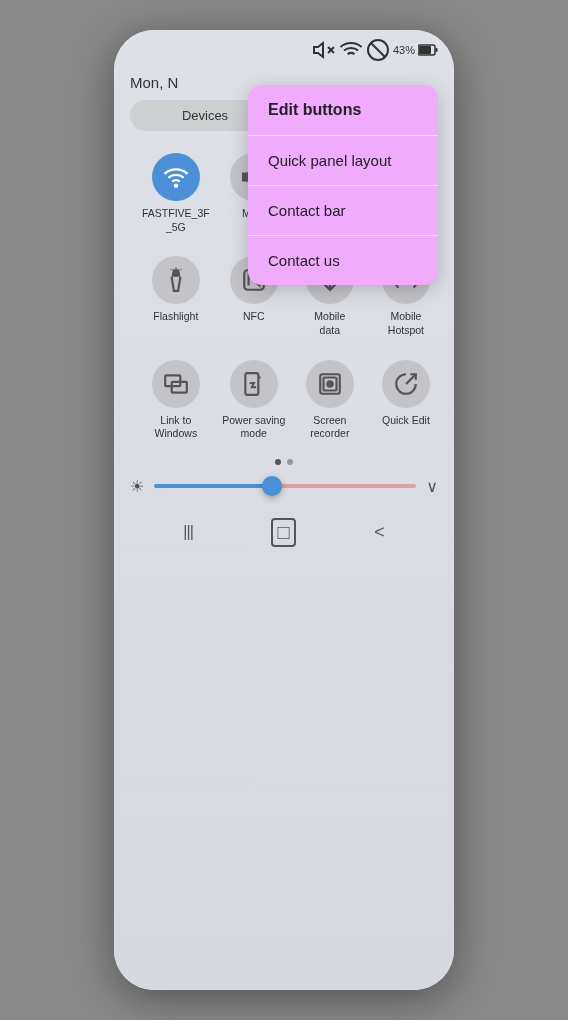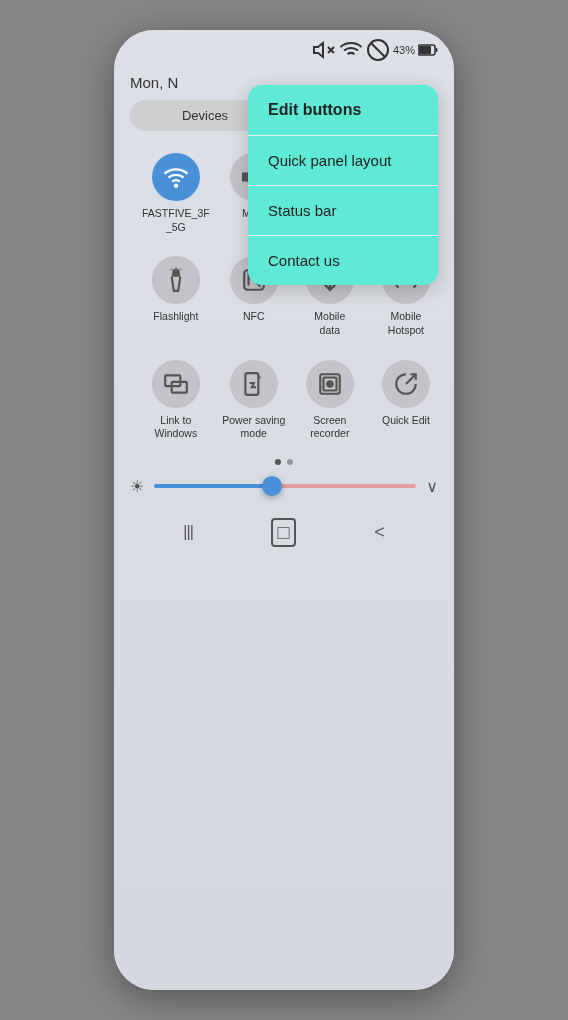--- a/index.html
+++ b/index.html
@@ -196,21 +196,21 @@
     .nav-item {
       font-size: 18px;
       color: #555;
     }
 
     
     .dropdown-menu {
       position: absolute;
       top: 55px;
       right: 16px;
-      background: #5eead4;
+      background: #f0abfc;
       border-radius: 14px;
       box-shadow: 0 4px 20px rgba(0,0,0,0.2);
       z-index: 100;
       min-width: 190px;
       overflow: hidden;
     }
 
     .menu-item {
       padding: 16px 20px;
       font-size: 15px;
@@ -435,17 +435,17 @@
     <div class="nav-bar" style="margin-top:4px;">
       <span class="nav-item" style="font-size:16px;letter-spacing:-1px;">|||</span>
       <span class="nav-item" style="font-size:20px;border:2px solid #555;border-radius:4px;padding:1px 4px;">□</span>
       <span class="nav-item" style="font-size:18px;">&lt;</span>
     </div>
   </div>
 
   <div class="dropdown-menu">
     <div class="menu-item bold">Edit buttons</div>
     <div class="menu-item">Quick panel layout</div>
-    <div class="menu-item">Status bar</div>
+    <div class="menu-item">Contact bar</div>
     <div class="menu-item">Contact us</div>
   </div>
 
 </div>
 
 </body></html>

